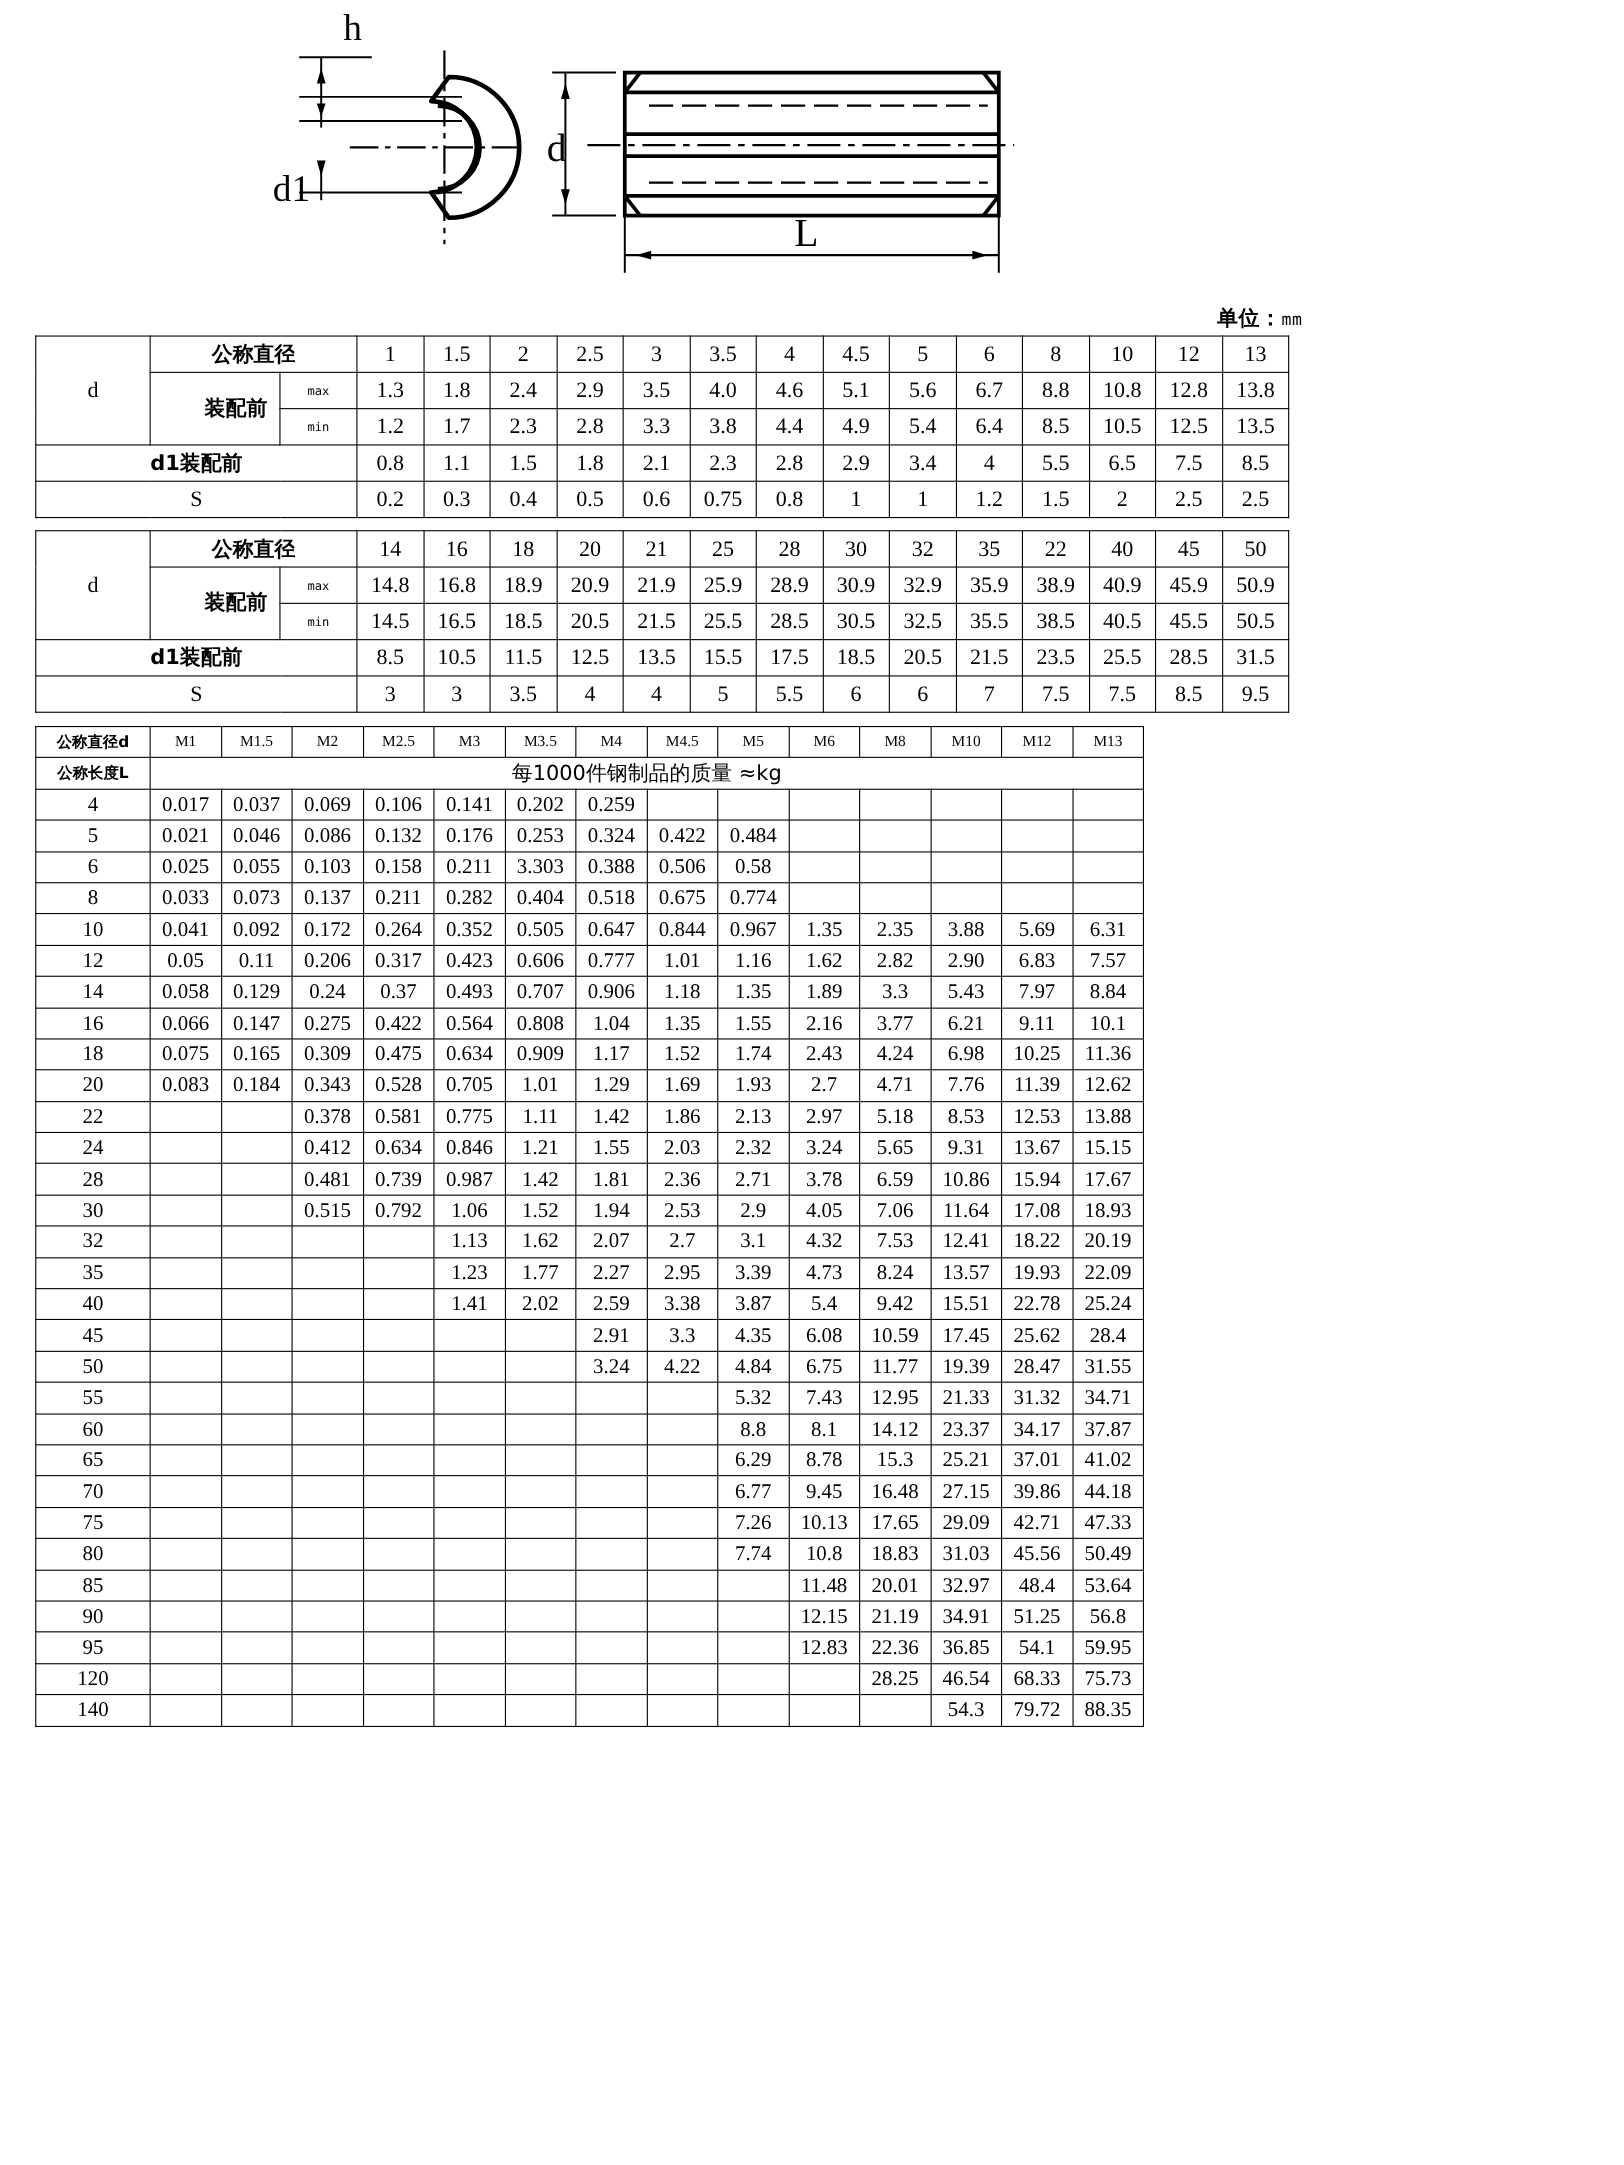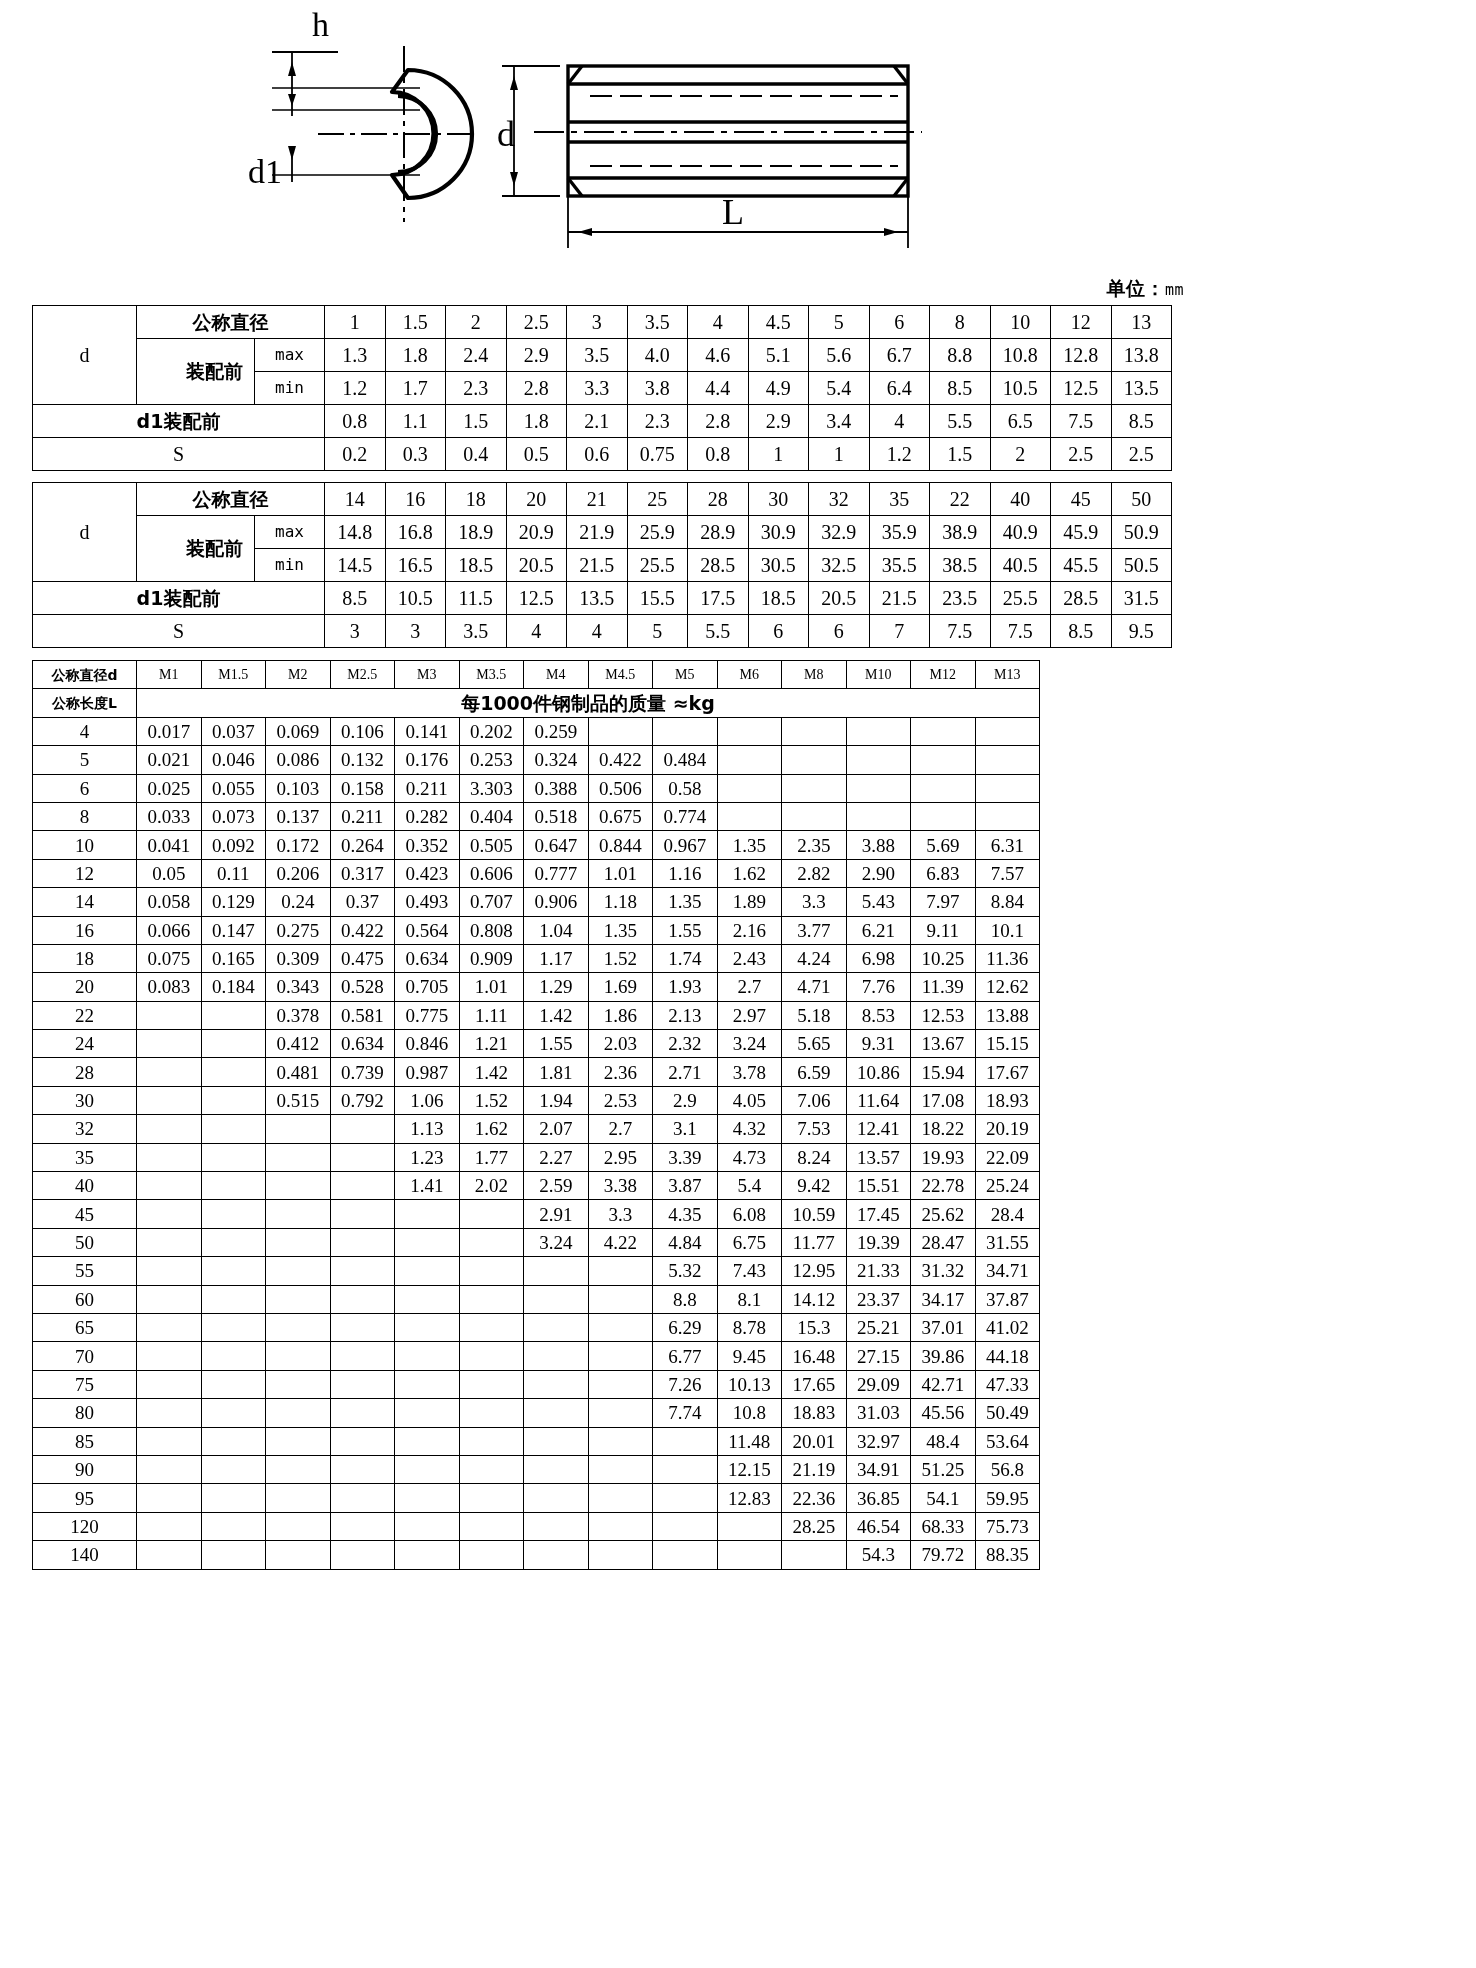--- a/index.html
+++ b/index.html
@@ -25,37 +25,37 @@
   table{border-collapse:collapse;table-layout:fixed;}
   td,th{
     border:1.6px solid #000;
     text-align:center;vertical-align:middle;
     font-size:20px;font-weight:400;
     font-family:"Liberation Serif","DejaVu Serif",serif;
     padding:0;line-height:1;
     background:#fff;
   }
   .cn{font-family:"DejaVu Sans","Liberation Sans",sans-serif;font-weight:700;font-size:19px;}
-  .mono{font-family:"DejaVu Sans Mono","Liberation Mono",monospace;font-size:16px;}
+  .mono{font-family:"DejaVu Sans Mono","Liberation Mono",monospace;font-size:11px;}
 
   
   .dim-table{position:absolute;left:32px;width:1140px;}
   .dim-table td{height:32px;}
   .dim-table .rowh{width:104px;}
   .dim-table .rowh2{width:118px;padding-left:38px;}
   .dim-table .rowh3{width:70px;}
   #dim1{top:305px;}
   #dim2{top:482px;}
 
   
   #mass{position:absolute;left:32px;top:660px;width:1008px;}
   #mass td{height:27.4px;font-size:19px;}
   #mass .lead{width:104px;}
   #mass .hd{font-size:14px;}
-  #mass .spanmass{font-weight:700;margin-top:11px;}
+  #mass .spanmass{font-weight:400;margin-top:11px;}
   #mass td.val{font-family:"Liberation Serif","DejaVu Serif",serif;}
 </style>
 </head>
 <body>
 
 <div class="page">
 
   <div class="drawing">
     <svg width="1476" height="270" viewBox="0 0 1476 270" xmlns="http://www.w3.org/2000/svg">
       <g stroke="#000" fill="none" stroke-width="2.4">

